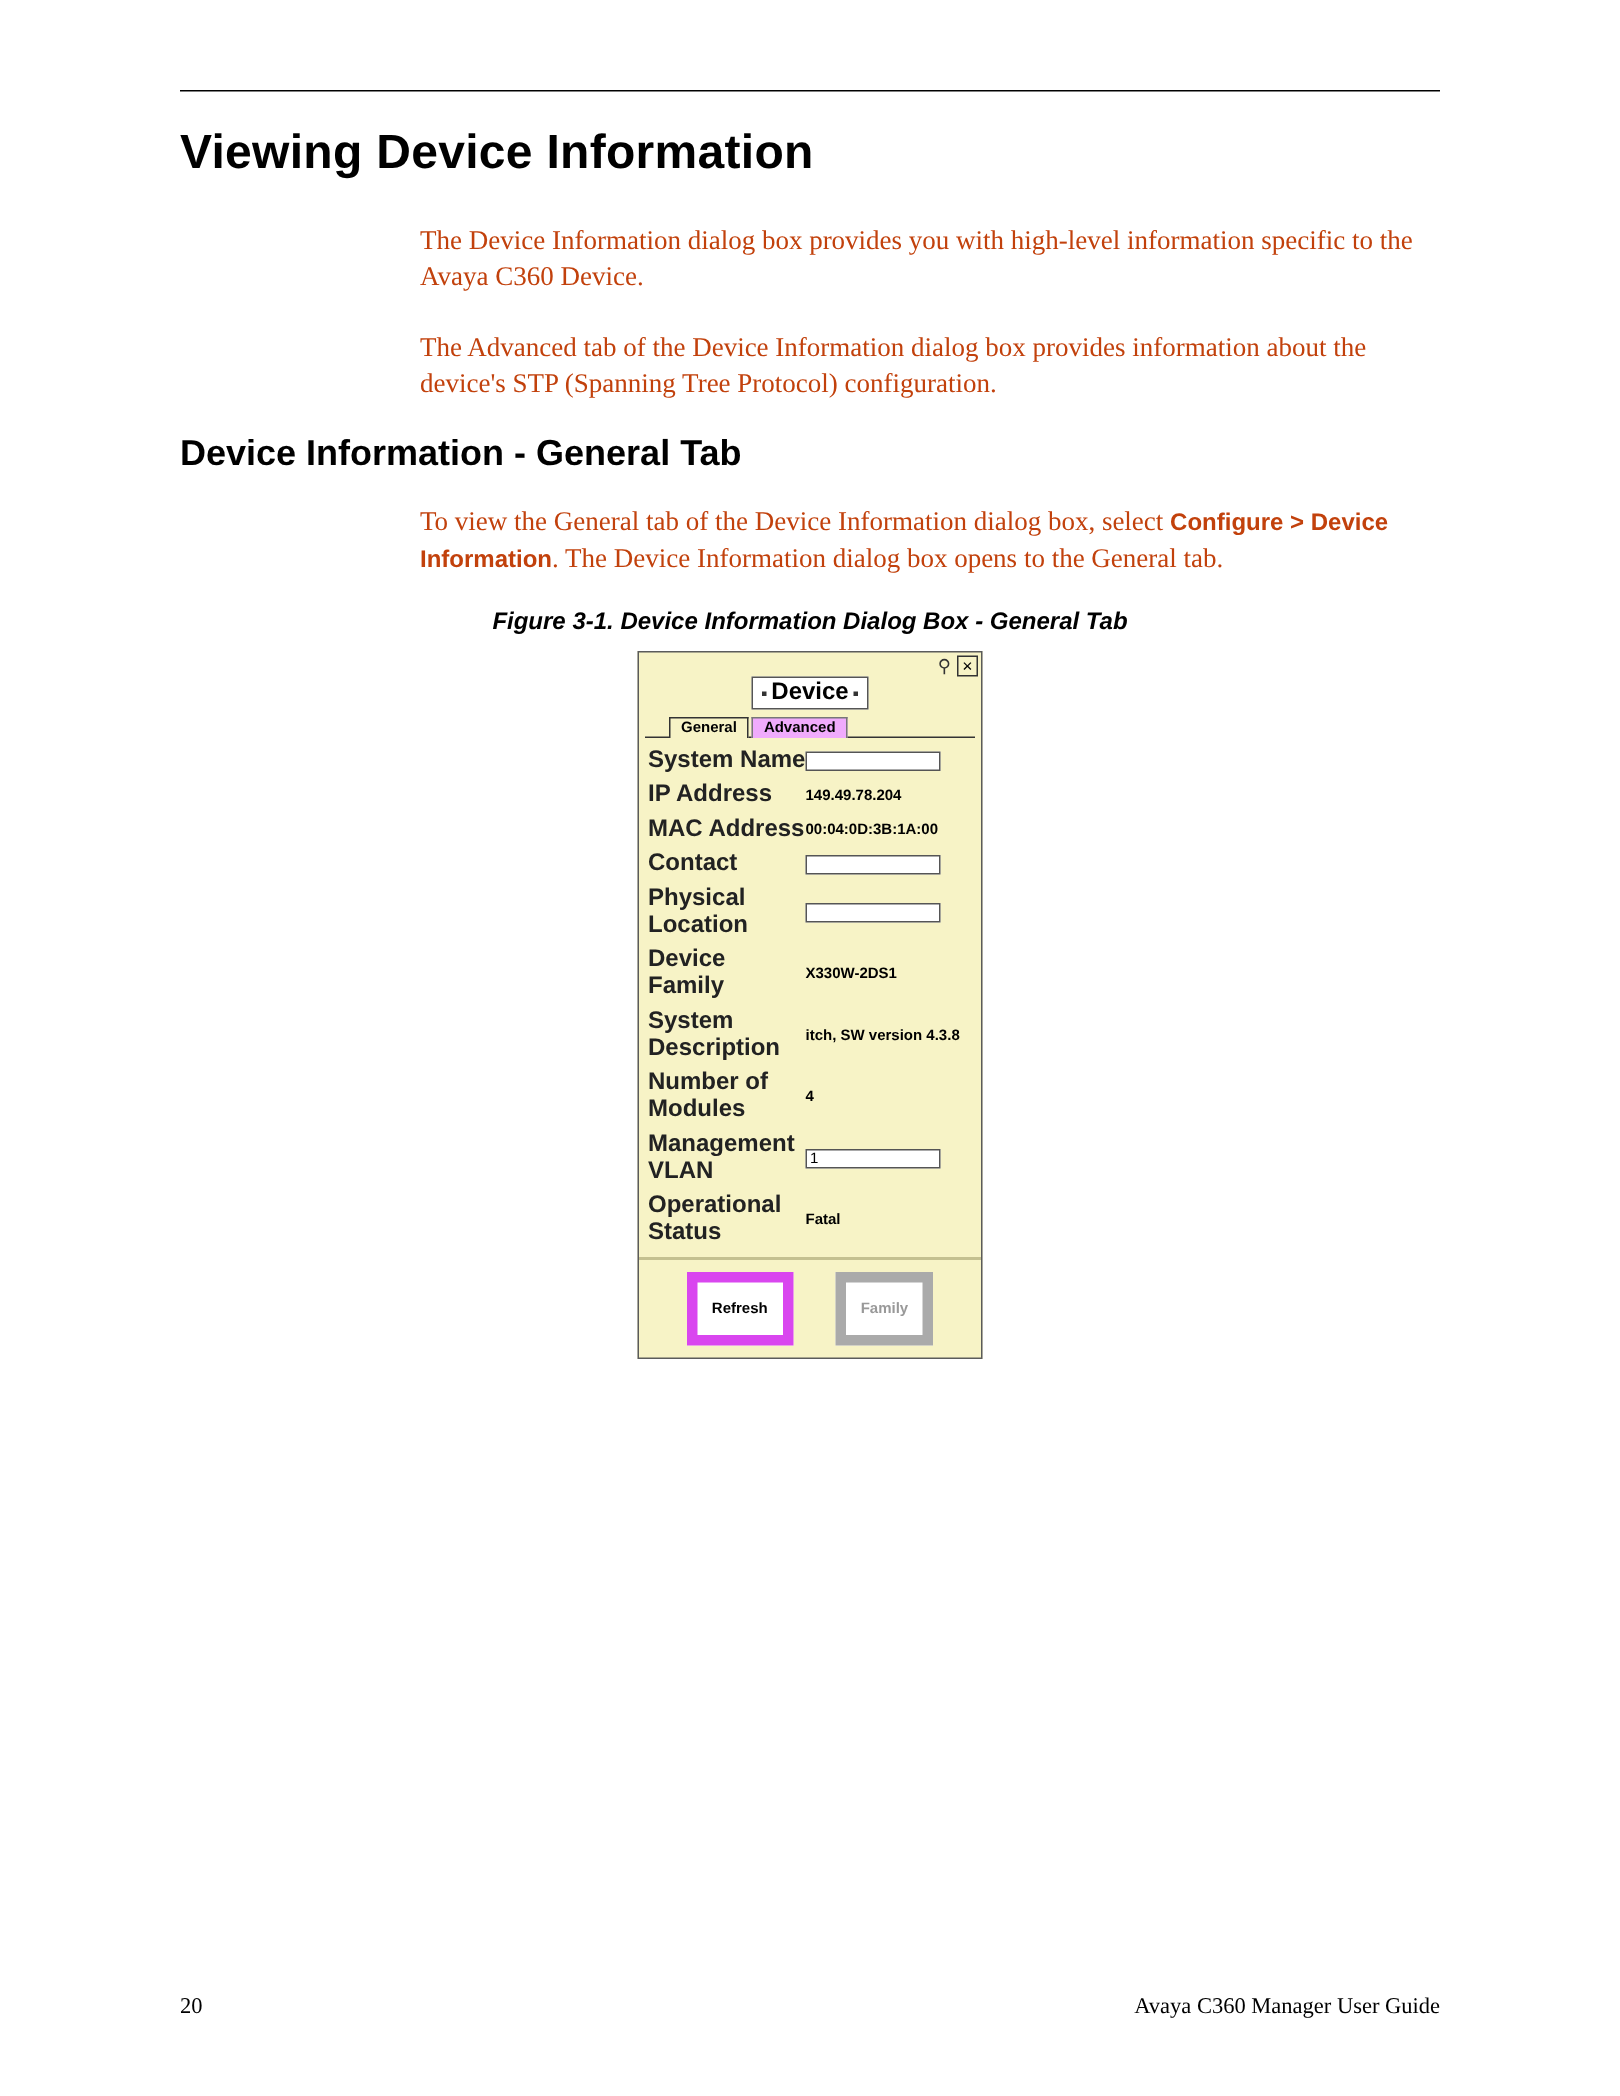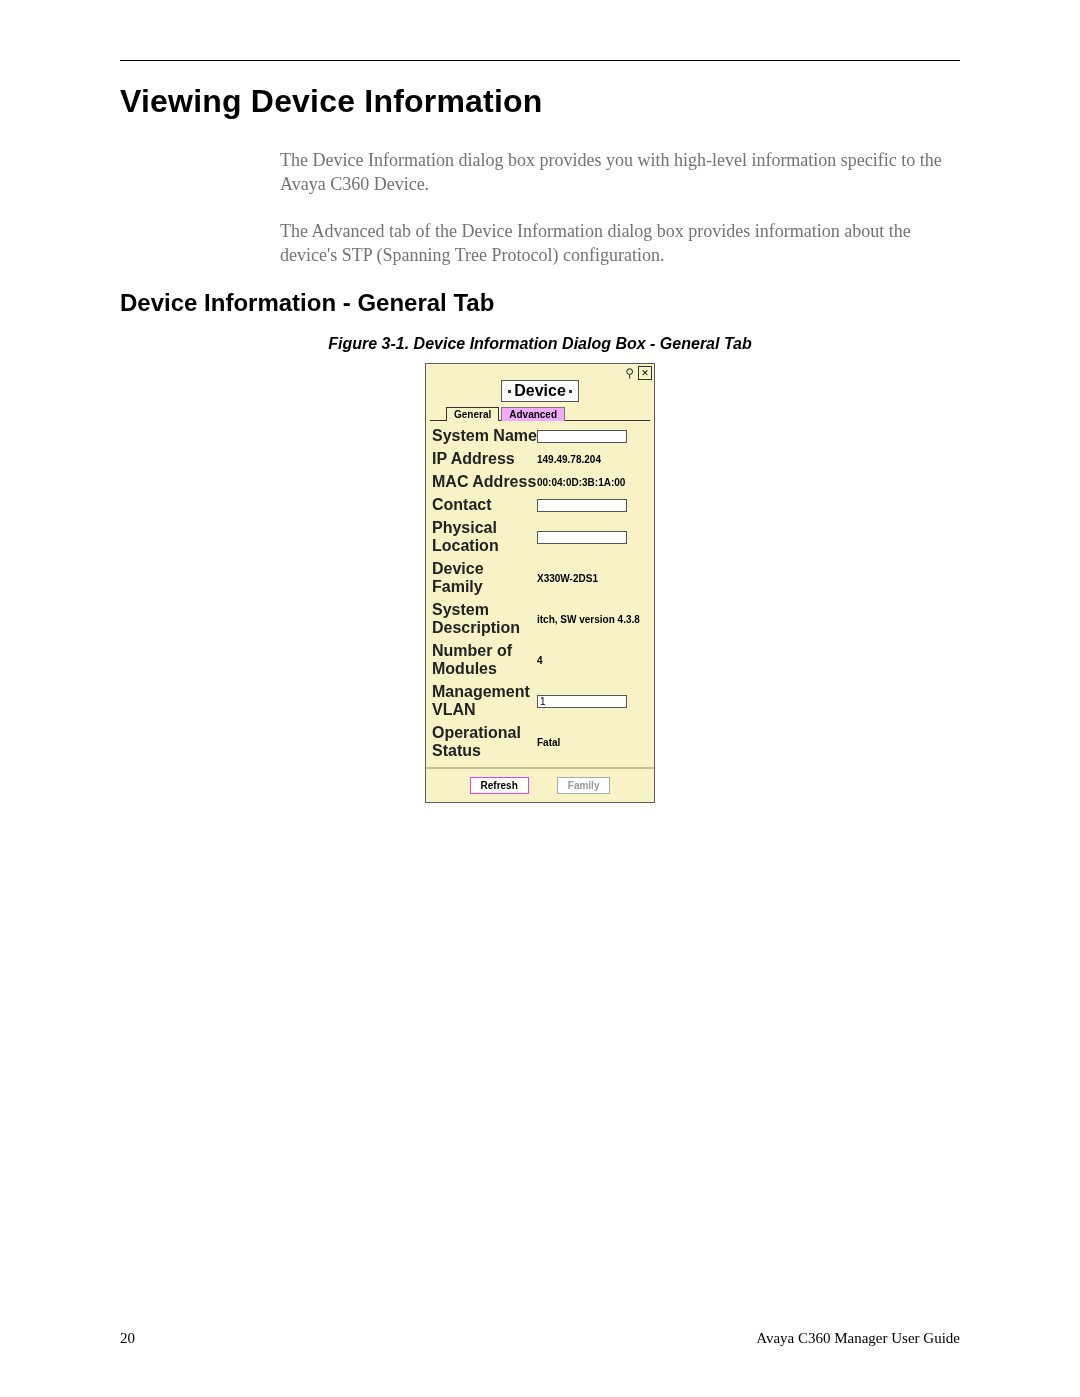--- a/index.html
+++ b/index.html
@@ -33,21 +33,21 @@
     font-family: Arial, Helvetica, sans-serif;
     font-weight: bold;
     font-size: 32px;
     margin: 0 0 28px 0;
     letter-spacing: 0.2px;
   }
   .body-text {
     margin-left: 160px;
     font-size: 18px;
     line-height: 1.35;
-    color: #737373;
+    color: #c2410c;
   }
   .body-text p { margin: 0 0 22px 0; }
   h2.subtitle {
     font-family: Arial, Helvetica, sans-serif;
     font-weight: bold;
     font-size: 24px;
     margin: 10px 0 18px 0;
   }
   .menu-path { font-family: Arial, Helvetica, sans-serif; font-weight: bold; font-size: 16px; }
   .figure-caption {
@@ -163,26 +163,26 @@
   }
 
   .dialog-footer {
     display: flex;
     justify-content: center;
     gap: 28px;
     padding: 8px 0 8px 0;
     border-top: 2px solid #c4c090;
   }
   .dlg-btn {
-    border: 1px solid #d946ef;
-    background: #fff;
-    font-family: Arial, Helvetica, sans-serif;
-    font-weight: bold;
-    font-size: 10px;
-    padding: 2px 10px;
+    border: 7px solid #d946ef;
+    background: #fff;
+    font-family: Arial, Helvetica, sans-serif;
+    font-weight: bold;
+    font-size: 10px;
+    padding: 12px 10px;
     cursor: pointer;
   }
   .dlg-btn.disabled { color: #999; border-color:#aaa; cursor: default; }
 
   .footer {
     position: absolute;
     bottom: 50px;
     left: 120px;
     right: 120px;
     display: flex;
@@ -199,20 +199,25 @@
 
   <h1 class="title">Viewing Device Information</h1>
 
   <div class="body-text">
     <p>The Device Information dialog box provides you with high-level information specific to the Avaya C360 Device.</p>
     <p>The Advanced tab of the Device Information dialog box provides information about the device's STP (Spanning Tree Protocol) configuration.</p>
   </div>
 
   <h2 class="subtitle">Device Information - General Tab</h2>
 
+  <div class="body-text">
+    <p>
+      <span>To view the General tab of the Device Information dialog box, select </span><span class="menu-path">Configure &gt; Device Information</span><span>. The Device Information dialog box opens to the General tab.</span>
+    </p>
+  </div>
 
   <div class="figure-caption">Figure 3-1.  Device Information Dialog Box - General Tab</div>
 
   <div class="dialog-wrap">
     <div class="dialog">
       <div class="dialog-titlebar">
         <span class="title-pin">⚲</span>
         <span class="title-icon">✕</span>
       </div>
       <div class="dialog-title-chip">

